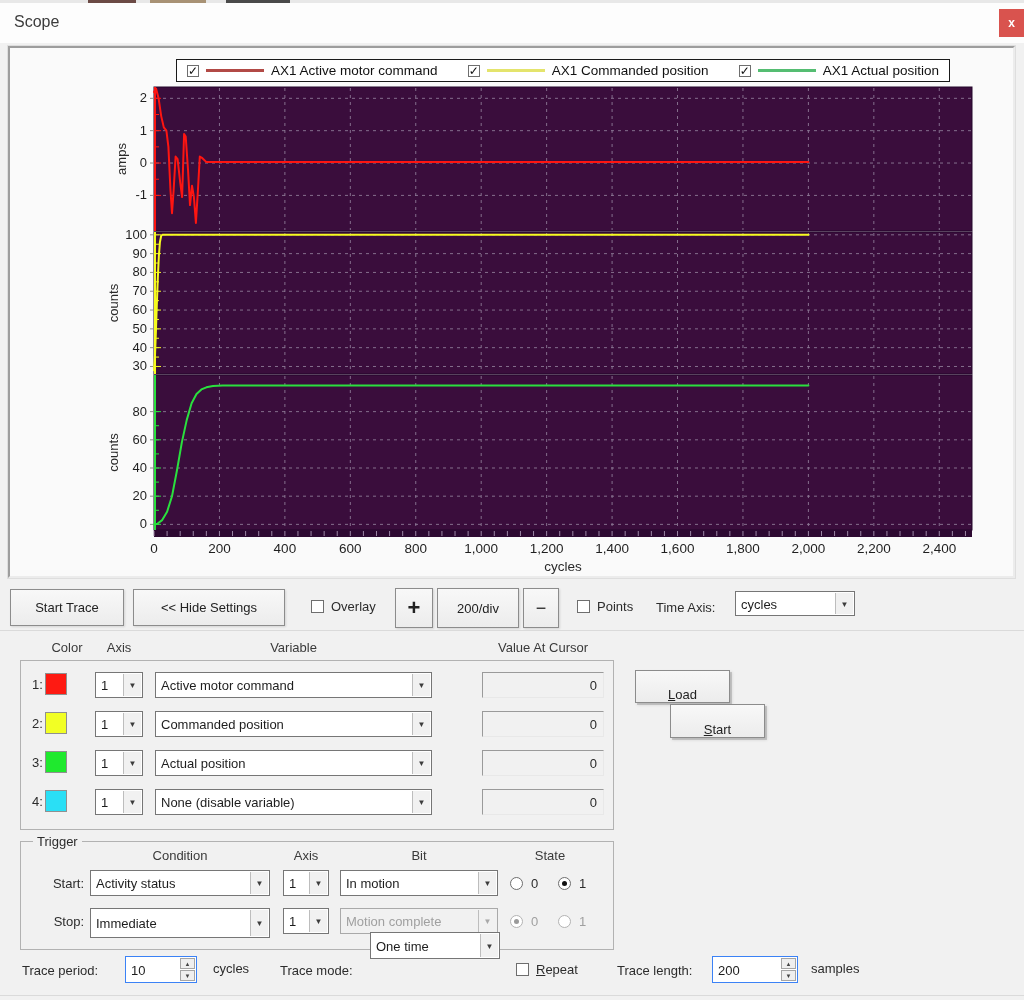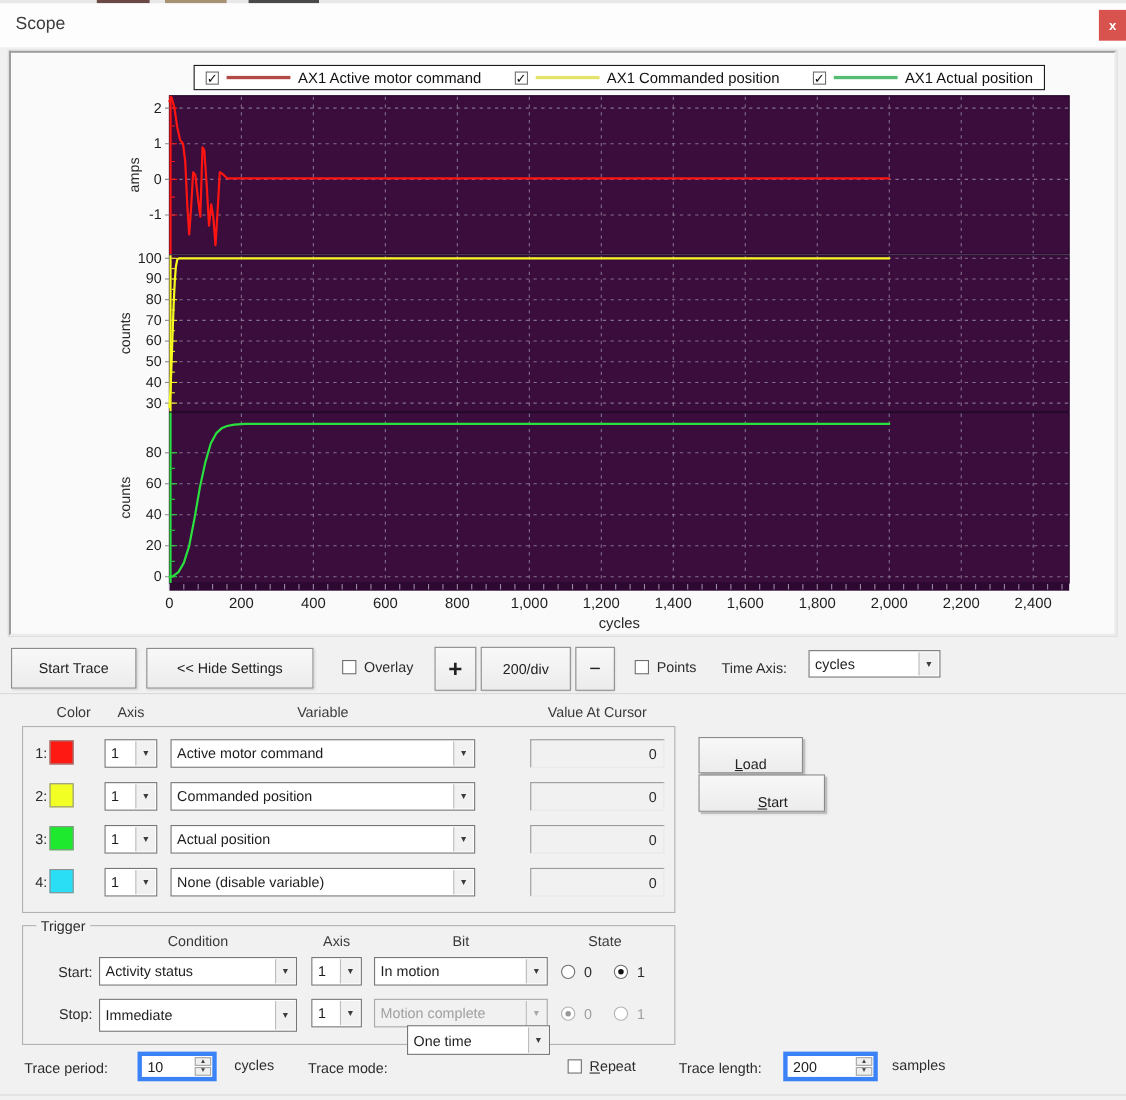--- a/index.html
+++ b/index.html
@@ -36,21 +36,21 @@
   .radio.disabled.on::before{background:#9a9a9a;}
   .combo{position:absolute;background:#fff;border:1px solid #767676;box-sizing:border-box;cursor:pointer;}
   .combo .combo-text{position:absolute;left:5px;top:50%;transform:translateY(-50%);font-size:13px;color:#1d1d1d;white-space:nowrap;}
   .combo .combo-arrow{position:absolute;right:1px;top:1px;bottom:1px;width:17px;background:#f1f1f1;border-left:1px solid #bdbdbd;}
   .combo .combo-arrow::before{content:"▼";position:absolute;left:50%;top:50%;transform:translate(-50%,-50%);font-size:8px;color:#3c3c3c;}
   .combo.disabled{background:#f1f1f1;border-color:#a9a9a9;}
   .combo.disabled .combo-text{color:#a0a0a0;}
   .combo.disabled .combo-arrow::before{color:#a8a8a8;}
   .vfield{position:absolute;background:#f1f1f1;border:1px solid;border-color:#9a9a9a #e8e8e8 #e8e8e8 #9a9a9a;
           box-sizing:border-box;font-size:13px;color:#2a2a2a;text-align:right;padding:0 6px;display:flex;align-items:center;justify-content:flex-end;}
-  .spin{position:absolute;background:#fff;border:4px solid #3b82f6;box-sizing:border-box;}
+  .spin{position:absolute;background:#fff;border:1px solid #3b82f6;box-sizing:border-box;}
   .spin .spin-text{position:absolute;left:5px;top:50%;transform:translateY(-50%);font-size:13px;color:#1d1d1d;}
   .spin .spin-btns{position:absolute;right:1px;top:1px;bottom:1px;width:15px;display:flex;flex-direction:column;}
   .spin .spin-up,.spin .spin-dn{flex:1;background:#efefef;border:1px solid #a5a5a5;position:relative;cursor:pointer;}
   .spin .spin-up{margin-bottom:1px;}
   .spin .spin-up::before{content:"▲";position:absolute;left:50%;top:50%;transform:translate(-50%,-50%);font-size:6px;color:#444;}
   .spin .spin-dn::before{content:"▼";position:absolute;left:50%;top:50%;transform:translate(-50%,-50%);font-size:6px;color:#444;}
   .lbl{position:absolute;font-size:13px;color:#2c2c2c;white-space:nowrap;}
   .hdr{position:absolute;font-size:13px;color:#3a3a3a;text-align:center;}
   .groupbox{position:absolute;border:1px solid #b2b2b2;}
   .groupbox .gb-title{position:absolute;left:12px;top:-8px;background:#f1f1f1;padding:0 4px;font-size:13px;color:#2c2c2c;}
@@ -389,21 +389,21 @@
       <div class="combo" style="left: 155px; top: 789px; width: 277px; height: 26px;">
         <span class="combo-text">None (disable variable)</span>
         <span class="combo-arrow"></span>
       </div>
       <div class="vfield" style="left: 482px; top: 789px; width: 122px; height: 26px;">0</div>
     </div>
 
   <div class="btn heavy" style="left:635px;top:670px;width:93px;height:31px;">
     <span><span class="u">L</span><span>oad</span></span>
   </div>
-  <div class="btn heavy" style="left:635px;top:704px;width:93px;height:32px;padding-left:20px;">
+  <div class="btn heavy" style="left:670px;top:704px;width:93px;height:32px;">
     <span><span class="u">S</span><span>tart</span></span>
   </div>
 
   <div class="groupbox" style="left:20px;top:841px;width:592px;height:107px;">
     <span class="gb-title">Trigger</span>
   </div>
   <div class="hdr" style="left:120px;top:848px;width:120px;">Condition</div>
   <div class="hdr" style="left:284px;top:848px;width:44px;">Axis</div>
   <div class="hdr" style="left:379px;top:848px;width:80px;">Bit</div>
   <div class="hdr" style="left:510px;top:848px;width:80px;">State</div>

